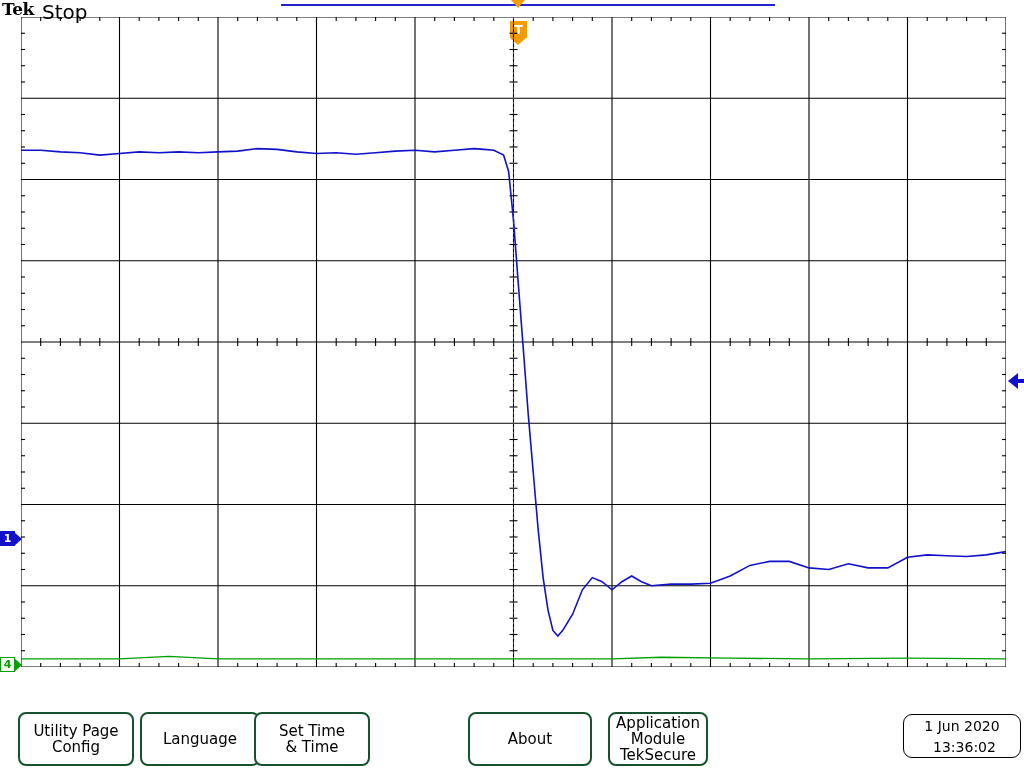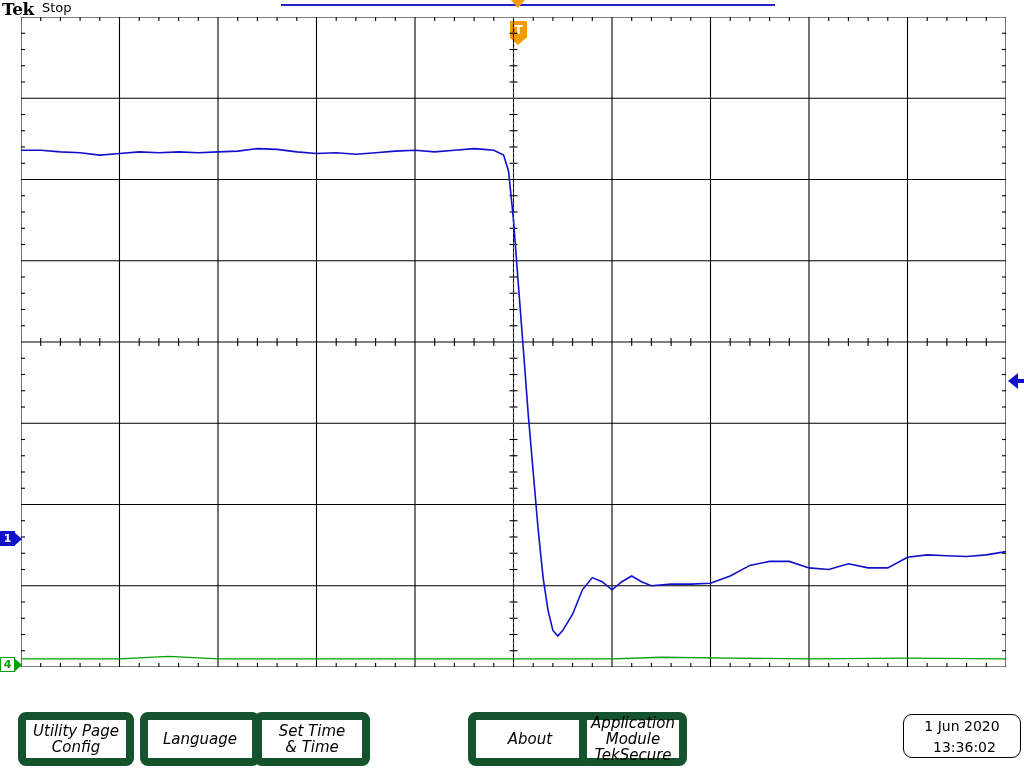--- a/index.html
+++ b/index.html
@@ -8,21 +8,21 @@
     font-family:"DejaVu Sans","Liberation Sans",sans-serif;
     -webkit-font-smoothing:none;
   }
   
   #topbar{position:absolute;left:0;top:0;width:1024px;height:17px;padding-left:35px;}
   #tek-logo{
     position:absolute;left:2px;top:-1px;font-family:"DejaVu Serif","Liberation Serif",serif;
     font-weight:bold;font-size:17px;color:#000;letter-spacing:-0.5px;
   }
   #acq-state{
-    position:absolute;left:42px;top:0px;font-size:13px;color:#000;
+    position:absolute;left:42px;top:0px;font-size:20px;color:#000;
   }
   
   #reclen-bar{position:absolute;left:281px;top:4px;width:494px;height:2px;background:#2222cc;}
   
   #trig-t-top{
     position:absolute;left:511px;top:0px;width:15px;height:16px;color:#f59b00;
     font-size:13px;font-weight:bold;text-align:center;line-height:14px;
   }
   .trig-arrow-down{
     position:absolute;left:511px;top:0px;width:0;height:0;
@@ -61,26 +61,25 @@
     position:absolute;left:1008px;top:373px;width:0;height:0;
     border-top:8px solid transparent;border-bottom:8px solid transparent;
     border-right:10px solid #1111cc;
   }
   #right-arrow-tail{position:absolute;left:1017px;top:379px;width:7px;height:4px;background:#1111cc;}
   
   #readouts{position:absolute;left:0;top:669px;width:1024px;height:36px;}
   
   #menubar{position:absolute;left:0;top:712px;width:1024px;height:56px;}
   .menu-btn{
-    position:absolute;top:0;height:54px;border:8px solid #14532d;border-radius:8px;
+    position:absolute;top:0;height:54px;border:2px solid #14532d;border-radius:8px;
     background:#fff;box-sizing:border-box;
     display:flex;align-items:center;justify-content:center;text-align:center;
     font-size:15px;color:#000;line-height:16px;padding:0 4px;
     font-family:"DejaVu Sans",sans-serif;
-    font-style:italic;
   }
   #datetime-box{
     position:absolute;left:903px;top:2px;width:118px;height:44px;
     border:1.4px solid #000;border-radius:9px;background:#fff;box-sizing:border-box;
     font-size:14px;line-height:21px;text-align:center;padding-top:1px;
     font-family:"DejaVu Sans",sans-serif;
   }
   #dt-time{text-align:center;padding-left:5px;}
 </style>
 </head>
@@ -372,21 +371,21 @@
   </div>
   <div class="menu-btn" style="left:140px;width:120px;">
     <span>Language</span>
   </div>
   <div class="menu-btn" style="left:254px;width:116px;">
     <span><span>Set Time</span><br><span>&amp; Time</span></span>
   </div>
   <div class="menu-btn" style="left:468px;width:124px;">
     <span>About</span>
   </div>
-  <div class="menu-btn" style="left:579px;width:108px;">
+  <div class="menu-btn" style="left:608px;width:100px;">
     <span><span>Application</span><br><span>Module</span><br><span>TekSecure</span></span>
   </div>
 
   <div id="datetime-box">
     <div>1 Jun 2020</div>
     <div id="dt-time">13:36:02</div>
   </div>
 </div>
 
 </body></html>

